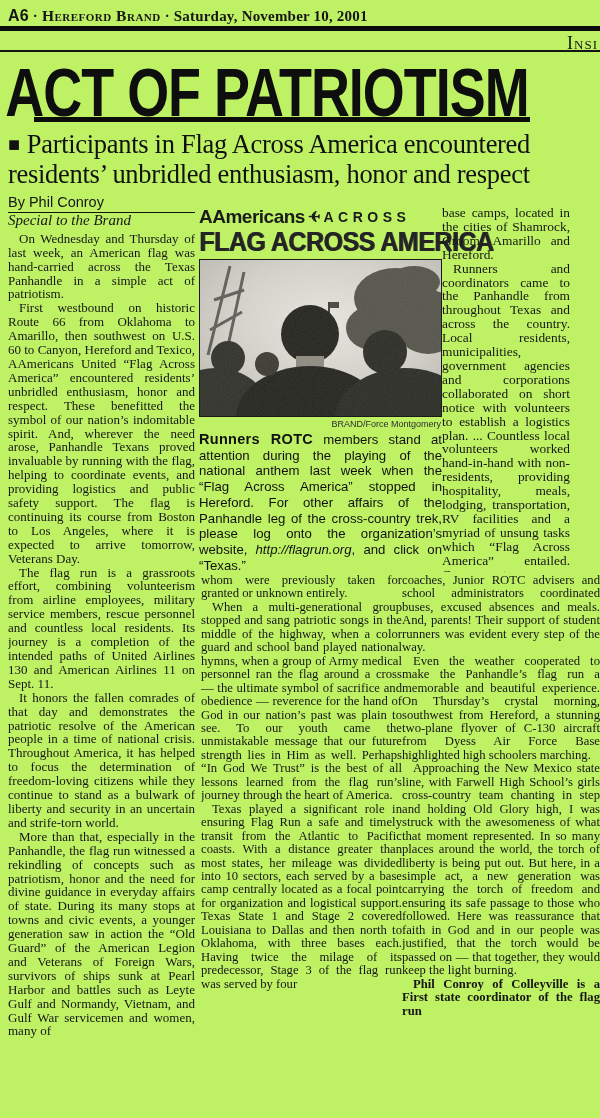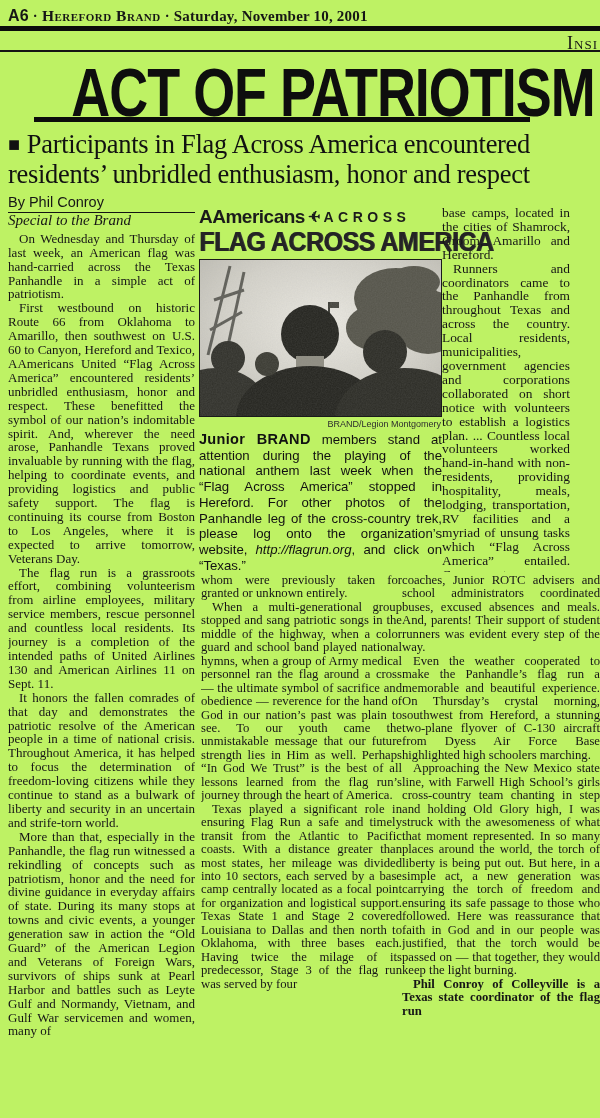--- a/index.html
+++ b/index.html
@@ -17,21 +17,21 @@
     font-size:14.5px; letter-spacing:.2px; white-space:nowrap;}
   .pageno{ font-family:"Liberation Sans", sans-serif; font-weight:bold; font-size:16px; }
   .pub{ font-variant:small-caps; font-weight:bold; font-size:15.5px; letter-spacing:.5px;}
   .dot{ font-weight:bold; padding:0 4px;}
   .mastdate{ font-size:15px; font-weight:bold;}
   .bar-thick{ position:absolute; top:26px; left:0; width:600px; height:5px; background:#0c0c0c;}
   .inside-label{ position:absolute; top:33px; right:2px; font-variant:small-caps;
     font-size:18px; letter-spacing:1px; }
   .rule-thin{ position:absolute; top:50px; left:0; width:600px; height:2px; background:#141414;}
   
-  .headline-wrap{ position:absolute; top:52px; left:0; width:600px; text-align:right; }
+  .headline-wrap{ position:absolute; top:52px; left:0; width:600px; text-align:left; }
   .headline{ display:inline-block; font-family:"Liberation Sans", sans-serif;
     font-weight:bold; font-size:55px; letter-spacing:-1px; color:#0e0e0e;
     transform:scale(.98,1.25); transform-origin:center top; white-space:nowrap;}
   .headline-rule{ position:absolute; top:117px; left:34px; width:496px; height:5px; background:#0c0c0c;}
   
   .subhead{ position:absolute; top:129px; left:8px; width:575px;
     font-size:26.5px; line-height:30px; letter-spacing:-.3px; color:#111;}
   .subhead .sq{ font-size:20px; vertical-align:2px; padding-right:7px;}
   
   .bodycol{ position:absolute; font-size:13px; line-height:13.9px; overflow:hidden; }
@@ -149,38 +149,38 @@
         </g>
         <g fill="#2b2b25">
           <circle cx="185" cy="92" r="22"></circle>
           <ellipse cx="205" cy="160" rx="70" ry="52"></ellipse>
         </g>
         <circle cx="67" cy="104" r="12" fill="#3a3a32"></circle>
         <rect width="241" height="156" filter="url(#grain)" opacity=".5"></rect>
       </svg>
     </div>
 
-    <div class="photo-credit">BRAND/Legion Montgomery</div>
+    <div class="photo-credit">BRAND/Force Montgomery</div>
 
-    <p class="caption"><b>Junior BRAND</b><span> members stand at attention during the playing of the national anthem last week when the “Flag Across America” stopped in Hereford. For other photos of the Panhandle leg of the cross-country trek, please log onto the organization’s website, </span><i>http://flagrun.org</i><span>, and click on “Texas.”</span></p>
+    <p class="caption"><b>Runners ROTC</b><span> members stand at attention during the playing of the national anthem last week when the “Flag Across America” stopped in Hereford. For other affairs of the Panhandle leg of the cross-country trek, please log onto the organization’s website, </span><i>http://flagrun.org</i><span>, and click on “Texas.”</span></p>
   </div>
 
   <div class="bodycol col-right-narrow cont">
       <p class="para">base camps, located in the cities of Shamrock, Groom, Amarillo and Hereford.</p>
       <p class="para">Runners and coordinators came to the Panhandle from throughout Texas and across the country. Local residents, municipalities, government agencies and corporations collaborated on short notice with volunteers to establish a logistics plan. ... Countless local volunteers worked hand-in-hand with non-residents, providing hospitality, meals, lodging, transportation, RV facilities and a myriad of unsung tasks which “Flag Across America” entailed. Cross-country</p>
     </div>
 
   <div class="bodycol col-mid-text tight cont">
       <p class="para">whom were previously taken for granted or unknown entirely.</p>
       <p class="para">When a multi-generational group stopped and sang patriotic songs in the middle of the highway, when a color guard and school band played national hymns, when a group of Army medical personnel ran the flag around a cross — the ultimate symbol of sacrifice and obedience — reverence for the hand of God in our nation’s past was plain to see. To our youth came the unmistakable message that our future strength lies in Him as well. Perhaps “In God We Trust” is the best of all lessons learned from the flag run’s journey through the heart of America.</p>
       <p class="para">Texas played a significant role in ensuring Flag Run a safe and timely transit from the Atlantic to Pacific coasts. With a distance greater than most states, her mileage was divided into 10 sectors, each served by a base camp centrally located as a focal point for organization and logistical support. Texas State 1 and Stage 2 covered Louisiana to Dallas and then north to Oklahoma, with three bases each. Having twice the milage of its predecessor, Stage 3 of the flag run was served by four</p>
     </div>
 
   <div class="bodycol col-right-wide tight cont">
     <div>
         <p class="para">coaches, Junior ROTC advisers and school administrators coordinated buses, excused absences and meals. And, parents! Their support of student runners was evident every step of the way.</p>
         <p class="para">Even the weather cooperated to make the Panhandle’s flag run a memorable and beautiful experience. On Thursday’s crystal morning, southwest from Hereford, a stunning two-plane flyover of C-130 aircraft from Dyess Air Force Base highlighted high schoolers marching.</p>
         <p class="para">Approaching the New Mexico state line, with Farwell High School’s girls cross-country team chanting in step and holding Old Glory high, I was struck with the awesomeness of what that moment represented. In so many places around the world, the torch of liberty is being put out. But here, in a simple act, a new generation was carrying the torch of freedom and ensuring its safe passage to those who followed. Here was reassurance that faith in God and in our people was justified, that the torch would be passed on — that together, they would keep the light burning.</p>
       </div>
-    <p class="closing">Phil Conroy of Colleyville is a Texas state coordinator of the flag run</p>
+    <p class="closing">Phil Conroy of Colleyville is a First state coordinator of the flag run</p>
   </div>
 
 </div>
 
 </body></html>

